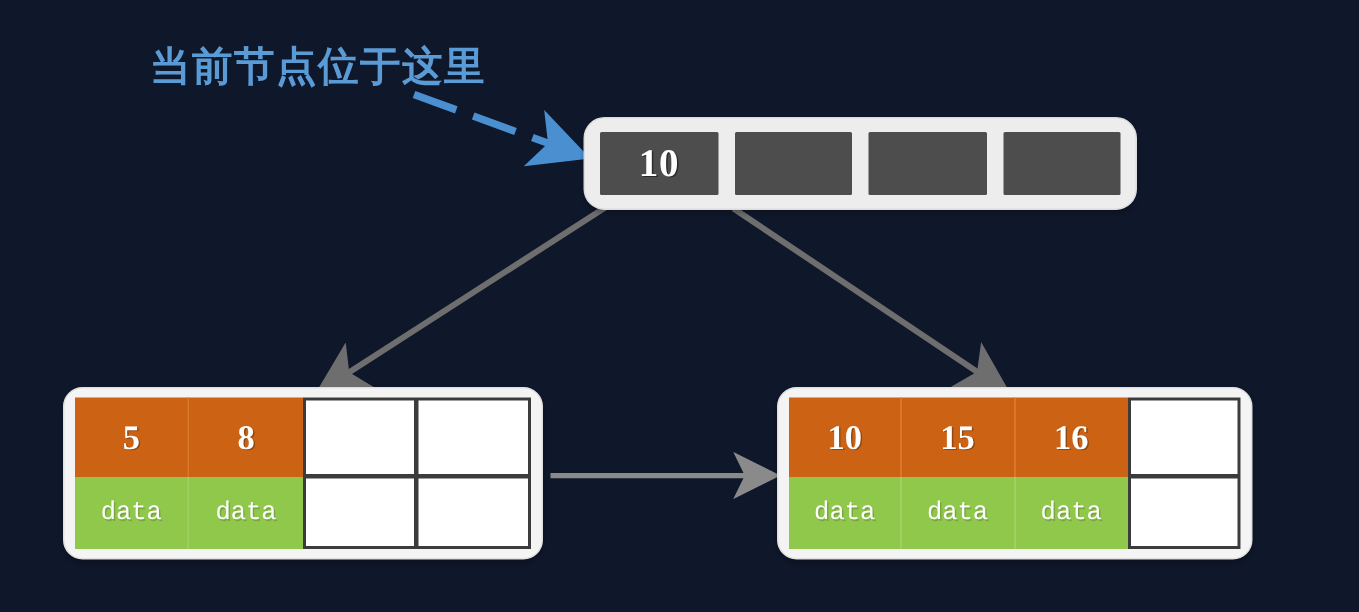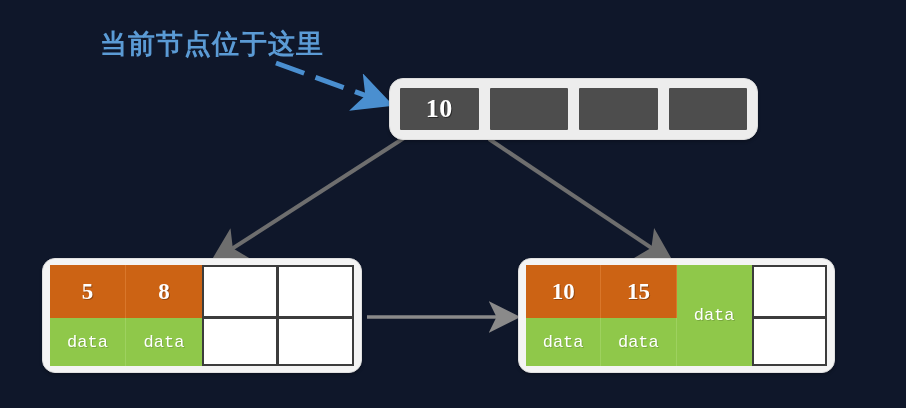--- a/index.html
+++ b/index.html
@@ -203,20 +203,21 @@
     <div class="leaf-grid">
       <div class="leaf-col col-filled">
         <div class="cell-key">10</div>
         <div class="cell-data">data</div>
       </div>
       <div class="leaf-col col-filled">
         <div class="cell-key">15</div>
         <div class="cell-data">data</div>
       </div>
       <div class="leaf-col col-filled col-last-filled">
+        <div class="cell-key">16</div>
         <div class="cell-data">data</div>
       </div>
       <div class="leaf-col col-empty">
         <div class="cell-key"></div>
         <div class="cell-data"></div>
       </div>
     </div>
   </div>
 
 </div>

